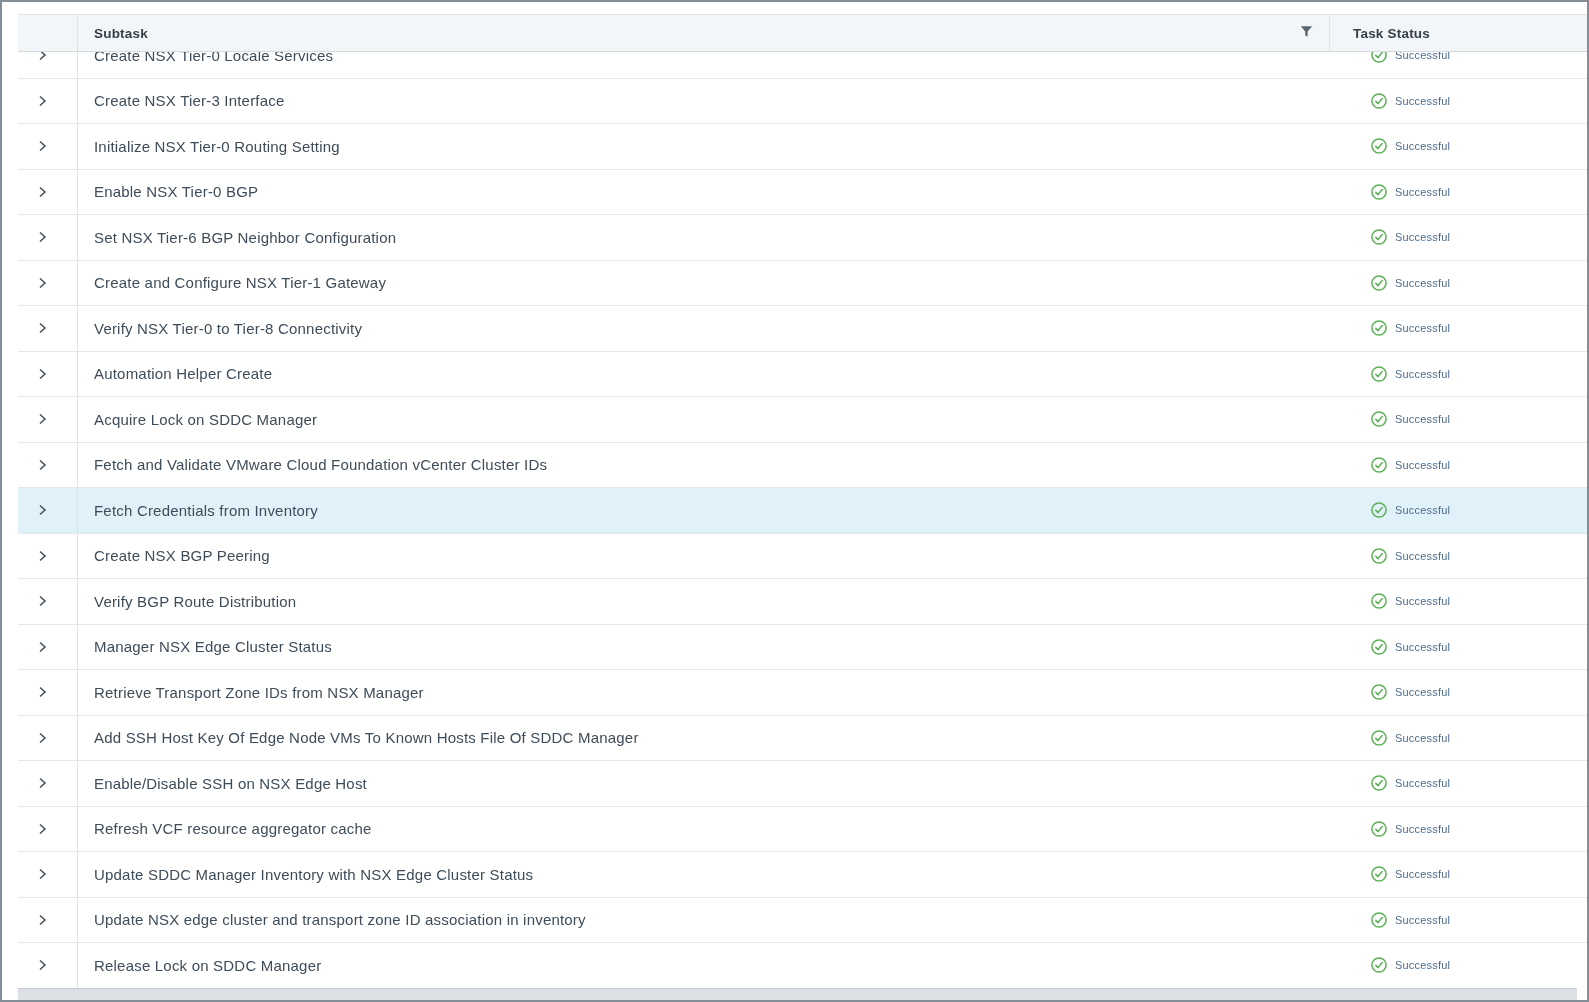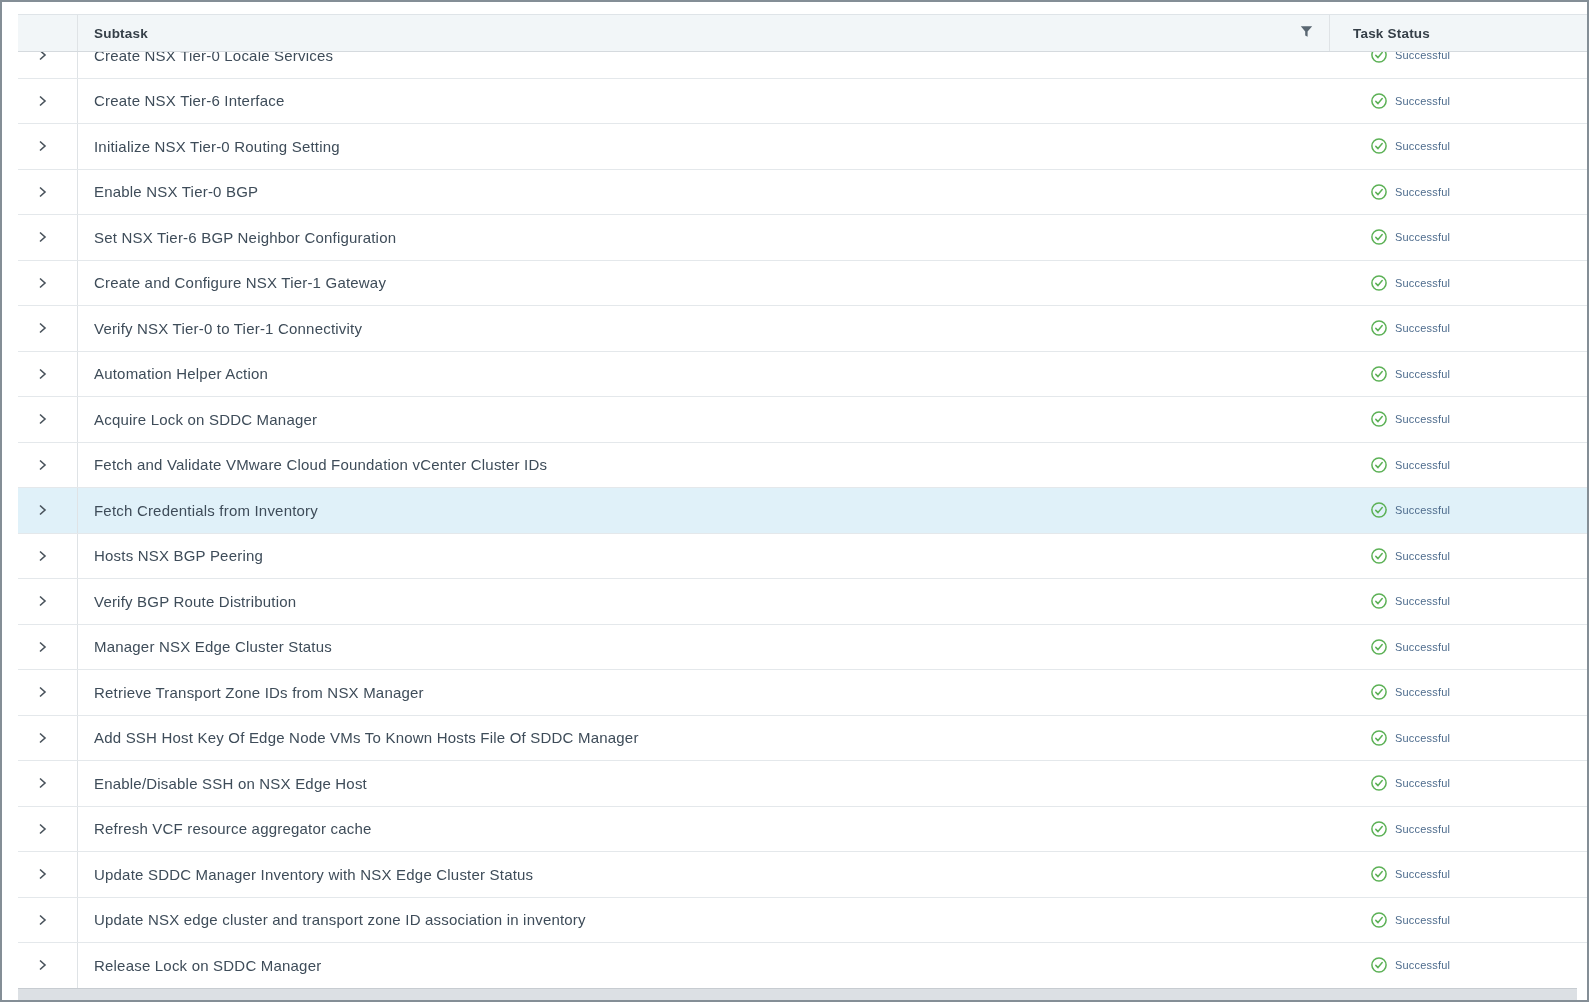--- a/index.html
+++ b/index.html
@@ -174,21 +174,21 @@
   </div>
         <div class="row">
     <div class="cell-expander">
       <span>
         <svg class="chevron-icon" width="14" height="14" viewBox="0 0 14 14">
           <path d="M5 2.5 L10 7 L5 11.5" fill="none" stroke="#49535c" stroke-width="1.6"></path>
         </svg>
       </span>
     </div>
     <div class="cell-subtask">
-      <span class="subtask-label">Create NSX Tier-6 Interface</span>
+      <span class="subtask-label">Create NSX Tier-3 Interface</span>
     </div>
     <div class="cell-status">
       <span>
         <svg class="success-icon" width="18" height="18" viewBox="0 0 18 18">
           <circle cx="9" cy="9" r="7.1" fill="none" stroke="#5cb156" stroke-width="1.5"></circle>
           <path d="M5.8 9.4 L8 11.6 L12.2 6.6" fill="none" stroke="#5cb156" stroke-width="1.5" stroke-linecap="round" stroke-linejoin="round"></path>
         </svg>
       </span>
       <span class="status-label">Successful</span>
     </div>
@@ -279,42 +279,42 @@
   </div>
         <div class="row">
     <div class="cell-expander">
       <span>
         <svg class="chevron-icon" width="14" height="14" viewBox="0 0 14 14">
           <path d="M5 2.5 L10 7 L5 11.5" fill="none" stroke="#49535c" stroke-width="1.6"></path>
         </svg>
       </span>
     </div>
     <div class="cell-subtask">
-      <span class="subtask-label">Verify NSX Tier-0 to Tier-1 Connectivity</span>
-    </div>
-    <div class="cell-status">
-      <span>
-        <svg class="success-icon" width="18" height="18" viewBox="0 0 18 18">
-          <circle cx="9" cy="9" r="7.1" fill="none" stroke="#5cb156" stroke-width="1.5"></circle>
-          <path d="M5.8 9.4 L8 11.6 L12.2 6.6" fill="none" stroke="#5cb156" stroke-width="1.5" stroke-linecap="round" stroke-linejoin="round"></path>
-        </svg>
-      </span>
-      <span class="status-label">Successful</span>
-    </div>
-  </div>
-        <div class="row">
-    <div class="cell-expander">
-      <span>
-        <svg class="chevron-icon" width="14" height="14" viewBox="0 0 14 14">
-          <path d="M5 2.5 L10 7 L5 11.5" fill="none" stroke="#49535c" stroke-width="1.6"></path>
-        </svg>
-      </span>
-    </div>
-    <div class="cell-subtask">
-      <span class="subtask-label">Automation Helper Action</span>
+      <span class="subtask-label">Verify NSX Tier-0 to Tier-8 Connectivity</span>
+    </div>
+    <div class="cell-status">
+      <span>
+        <svg class="success-icon" width="18" height="18" viewBox="0 0 18 18">
+          <circle cx="9" cy="9" r="7.1" fill="none" stroke="#5cb156" stroke-width="1.5"></circle>
+          <path d="M5.8 9.4 L8 11.6 L12.2 6.6" fill="none" stroke="#5cb156" stroke-width="1.5" stroke-linecap="round" stroke-linejoin="round"></path>
+        </svg>
+      </span>
+      <span class="status-label">Successful</span>
+    </div>
+  </div>
+        <div class="row">
+    <div class="cell-expander">
+      <span>
+        <svg class="chevron-icon" width="14" height="14" viewBox="0 0 14 14">
+          <path d="M5 2.5 L10 7 L5 11.5" fill="none" stroke="#49535c" stroke-width="1.6"></path>
+        </svg>
+      </span>
+    </div>
+    <div class="cell-subtask">
+      <span class="subtask-label">Automation Helper Create</span>
     </div>
     <div class="cell-status">
       <span>
         <svg class="success-icon" width="18" height="18" viewBox="0 0 18 18">
           <circle cx="9" cy="9" r="7.1" fill="none" stroke="#5cb156" stroke-width="1.5"></circle>
           <path d="M5.8 9.4 L8 11.6 L12.2 6.6" fill="none" stroke="#5cb156" stroke-width="1.5" stroke-linecap="round" stroke-linejoin="round"></path>
         </svg>
       </span>
       <span class="status-label">Successful</span>
     </div>
@@ -384,21 +384,21 @@
   </div>
         <div class="row">
     <div class="cell-expander">
       <span>
         <svg class="chevron-icon" width="14" height="14" viewBox="0 0 14 14">
           <path d="M5 2.5 L10 7 L5 11.5" fill="none" stroke="#49535c" stroke-width="1.6"></path>
         </svg>
       </span>
     </div>
     <div class="cell-subtask">
-      <span class="subtask-label">Hosts NSX BGP Peering</span>
+      <span class="subtask-label">Create NSX BGP Peering</span>
     </div>
     <div class="cell-status">
       <span>
         <svg class="success-icon" width="18" height="18" viewBox="0 0 18 18">
           <circle cx="9" cy="9" r="7.1" fill="none" stroke="#5cb156" stroke-width="1.5"></circle>
           <path d="M5.8 9.4 L8 11.6 L12.2 6.6" fill="none" stroke="#5cb156" stroke-width="1.5" stroke-linecap="round" stroke-linejoin="round"></path>
         </svg>
       </span>
       <span class="status-label">Successful</span>
     </div>

